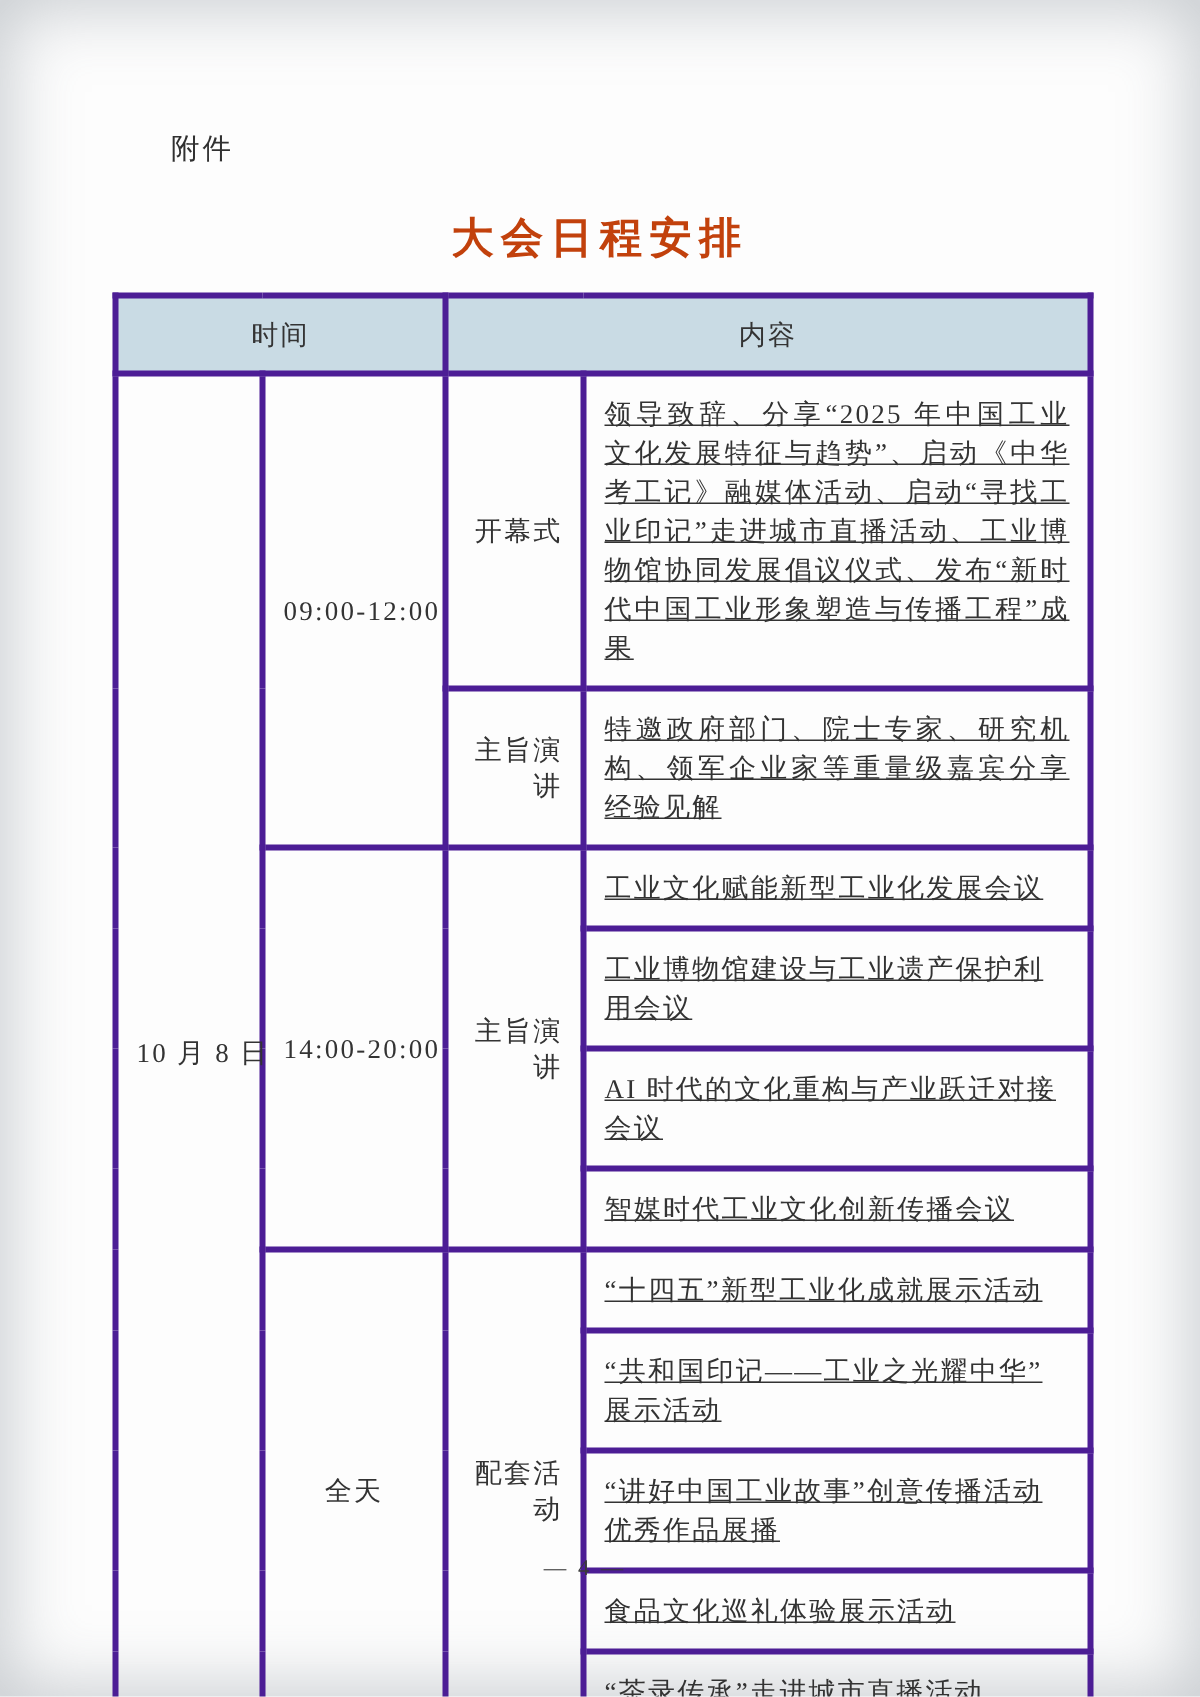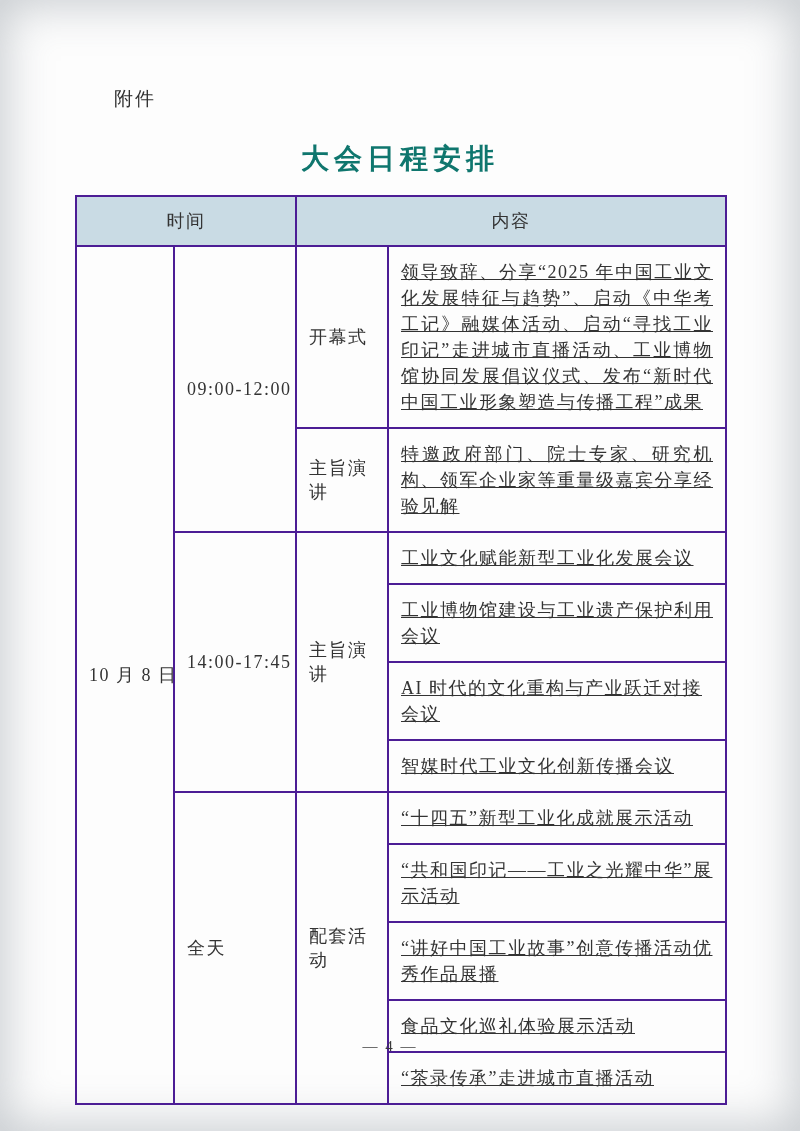--- a/index.html
+++ b/index.html
@@ -24,31 +24,31 @@
     letter-spacing: 2px;
     color: #303030;
   }
   .doc-title {
     position: absolute;
     left: 0; top: 140px; width: 800px;
     text-align: center;
     font-size: 28px;
     font-weight: bold;
     letter-spacing: 5px;
-    color: #0f766e;
+    color: #c2410c;
   }
   table.schedule {
     position: absolute;
     left: 75px; top: 195px;
     width: 650px;
     border-collapse: collapse;
     table-layout: fixed;
   }
   table.schedule th, table.schedule td {
-    border: 2px solid #4c1d95;
+    border: 4px solid #4c1d95;
     vertical-align: middle;
     font-size: 18px;
     color: #333;
     letter-spacing: 1.5px;
     padding: 12px;
   }
   th.head {
     background: #c9dbe4;
     font-family: "Liberation Sans", "DejaVu Sans", sans-serif;
     font-weight: normal;
@@ -61,26 +61,26 @@
   tr.r-open   { height: 158px; }
   tr.r-key    { height: 68px; }
   tr.r-par    { height: 51px; }
   tr.r-par-b  { height: 49px; }
   tr.r-sup1   { height: 52px; }
   tr.r-sup2   { height: 65px; }
   tr.r-sup3   { height: 65px; }
   tr.r-sup4   { height: 48px; }
   tr.r-sup5   { height: 45px; }
   td.cell-date, td.cell-time {
-    text-align: left;
+    text-align: center;
     white-space: nowrap;
     font-size: 18px;
   }
   td.cell-cat {
-    text-align: left;
+    text-align: right;
     font-size: 18px;
   }
   td.cell-content {
     text-align: left;
     padding: 8px 10px 8px 14px;
     line-height: 26px;
     font-size: 18px;
     text-decoration: underline;
   }
   td.cell-content.justify { text-align: justify; }
@@ -120,21 +120,21 @@
     <td class="cell-time" rowspan="2">09:00-12:00</td>
     <td class="cell-cat">开幕式</td>
     <td class="cell-content justify">领导致辞、分享“2025 年中国工业文化发展特征与趋势”、启动《中华考工记》融媒体活动、启动“寻找工业印记”走进城市直播活动、工业博物馆协同发展倡议仪式、发布“新时代中国工业形象塑造与传播工程”成果</td>
   </tr>
   <tr class="r-key">
     <td class="cell-cat">主旨演讲</td>
     <td class="cell-content justify">特邀政府部门、院士专家、研究机构、领军企业家等重量级嘉宾分享经验见解</td>
   </tr>
 
   <tr class="r-par">
-    <td class="cell-time" rowspan="4">14:00-17:45</td>
+    <td class="cell-time" rowspan="4">14:00-20:00</td>
     <td class="cell-cat" rowspan="4">主旨演讲</td>
     <td class="cell-content">工业文化赋能新型工业化发展会议</td>
   </tr>
   <tr class="r-par">
     <td class="cell-content">工业博物馆建设与工业遗产保护利用会议</td>
   </tr>
   <tr class="r-par">
     <td class="cell-content">AI 时代的文化重构与产业跃迁对接会议</td>
   </tr>
   <tr class="r-par-b">

